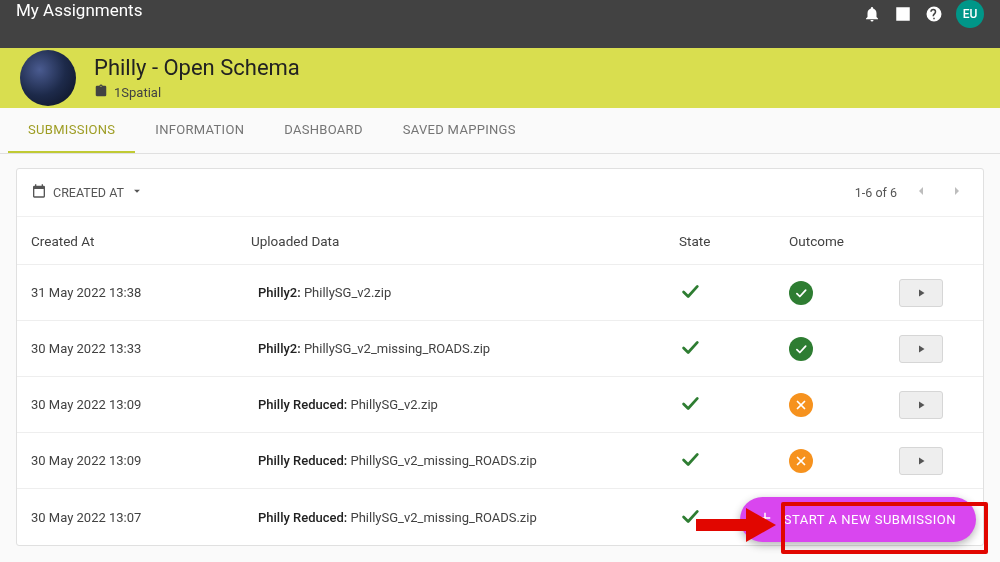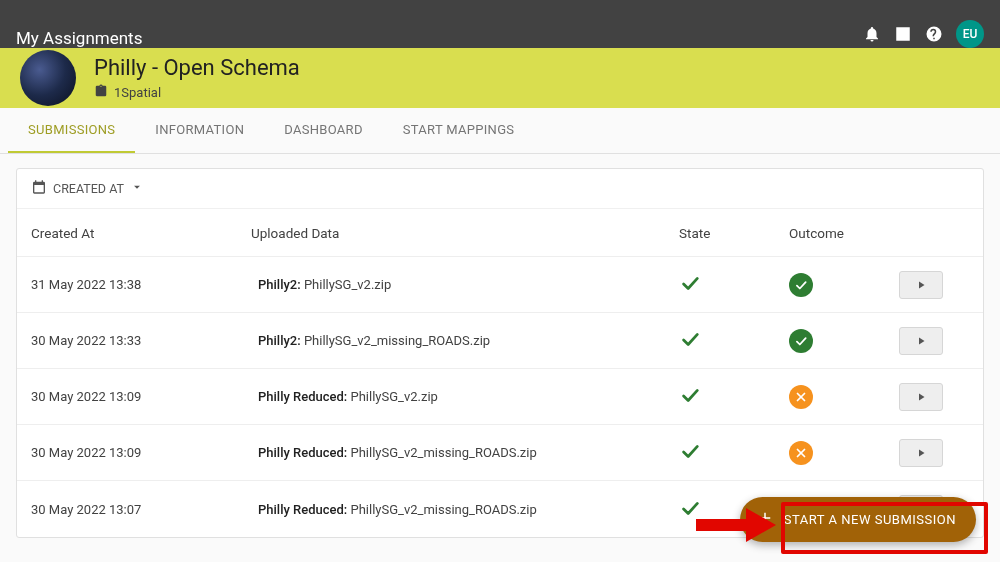--- a/index.html
+++ b/index.html
@@ -11,21 +11,21 @@
     width: 1000px;
     height: 562px;
     overflow: hidden;
     position: relative;
   }
   .topbar {
     height: 48px;
     background: #424242;
     color: #fff;
     display: flex;
-    align-items: flex-end;
+    align-items: flex-start;
     padding: 0 16px;
   }
   .topbar-title { font-size: 17px; font-weight: 400; flex: 1; }
   .topbar-icons { display: flex; align-items: center; gap: 13px; }
   .topbar-icons span { display: inline-flex; align-items: center; justify-content: center; cursor: pointer; }
   .avatar {
     width: 28px; height: 28px; border-radius: 50%;
     background: #009688; color: #fff;
     display: inline-flex; align-items: center; justify-content: center;
     font-size: 12px; font-weight: 500;
@@ -112,21 +112,21 @@
     background: #eeeeee;
     border: 1px solid #d6d6d6;
     border-radius: 3px;
     display: inline-flex; align-items: center; justify-content: center;
     cursor: pointer;
   }
   .play-btn svg { width: 12px; height: 12px; }
   .fab {
     position: absolute;
     right: 24px; bottom: 20px;
-    background: #a16207;
+    background: #d946ef;
     color: #fff;
     padding: 12px 20px 12px 16px;
     border-radius: 28px;
     display: flex; align-items: center; gap: 10px;
     font-size: 13px; letter-spacing: 0.5px;
     box-shadow: 0 3px 8px rgba(0,0,0,0.3);
     cursor: pointer;
   }
   .fab-highlight {
     position: absolute;
@@ -179,35 +179,48 @@
       </span>
       <span>1Spatial</span>
     </div>
   </div>
 </div>
 
 <div class="tabs">
   <div class="tab active">SUBMISSIONS</div>
   <div class="tab">INFORMATION</div>
   <div class="tab">DASHBOARD</div>
-  <div class="tab">START MAPPINGS</div>
+  <div class="tab">SAVED MAPPINGS</div>
 </div>
 
 <div class="card">
   <div class="toolbar">
     <div class="sort-chip">
       <span>
         <svg width="16" height="16" viewBox="0 0 24 24" fill="#555">
             <path d="M19 4h-1V2h-2v2H8V2H6v2H5a2 2 0 0 0-2 2v14c0 1.1.9 2 2 2h14a2 2 0 0 0 2-2V6a2 2 0 0 0-2-2zm0 16H5V9h14v11z"></path>
           </svg>
       </span>
       <span>CREATED AT</span>
       <span>
         <svg width="14" height="14" viewBox="0 0 24 24" fill="#555">
             <path d="M7 10l5 5 5-5z"></path>
+          </svg>
+      </span>
+    </div>
+    <div class="pager">
+      <span>1-6 of 6</span>
+      <span class="nav">
+        <svg width="16" height="16" viewBox="0 0 24 24" fill="#bdbdbd">
+            <path d="M15 6l-6 6 6 6z"></path>
+          </svg>
+      </span>
+      <span class="nav">
+        <svg width="16" height="16" viewBox="0 0 24 24" fill="#bdbdbd">
+            <path d="M9 6l6 6-6 6z"></path>
           </svg>
       </span>
     </div>
   </div>
 
   <div class="table-head">
     <div>Created At</div>
     <div>Uploaded Data</div>
     <div>State</div>
     <div>Outcome</div>

